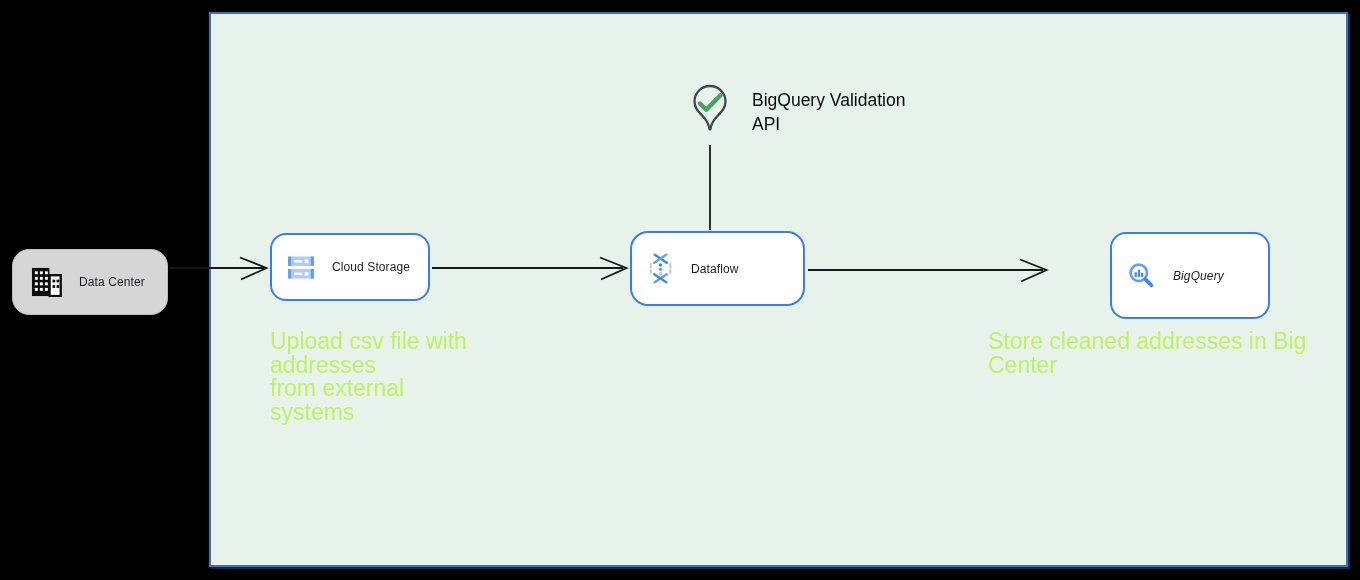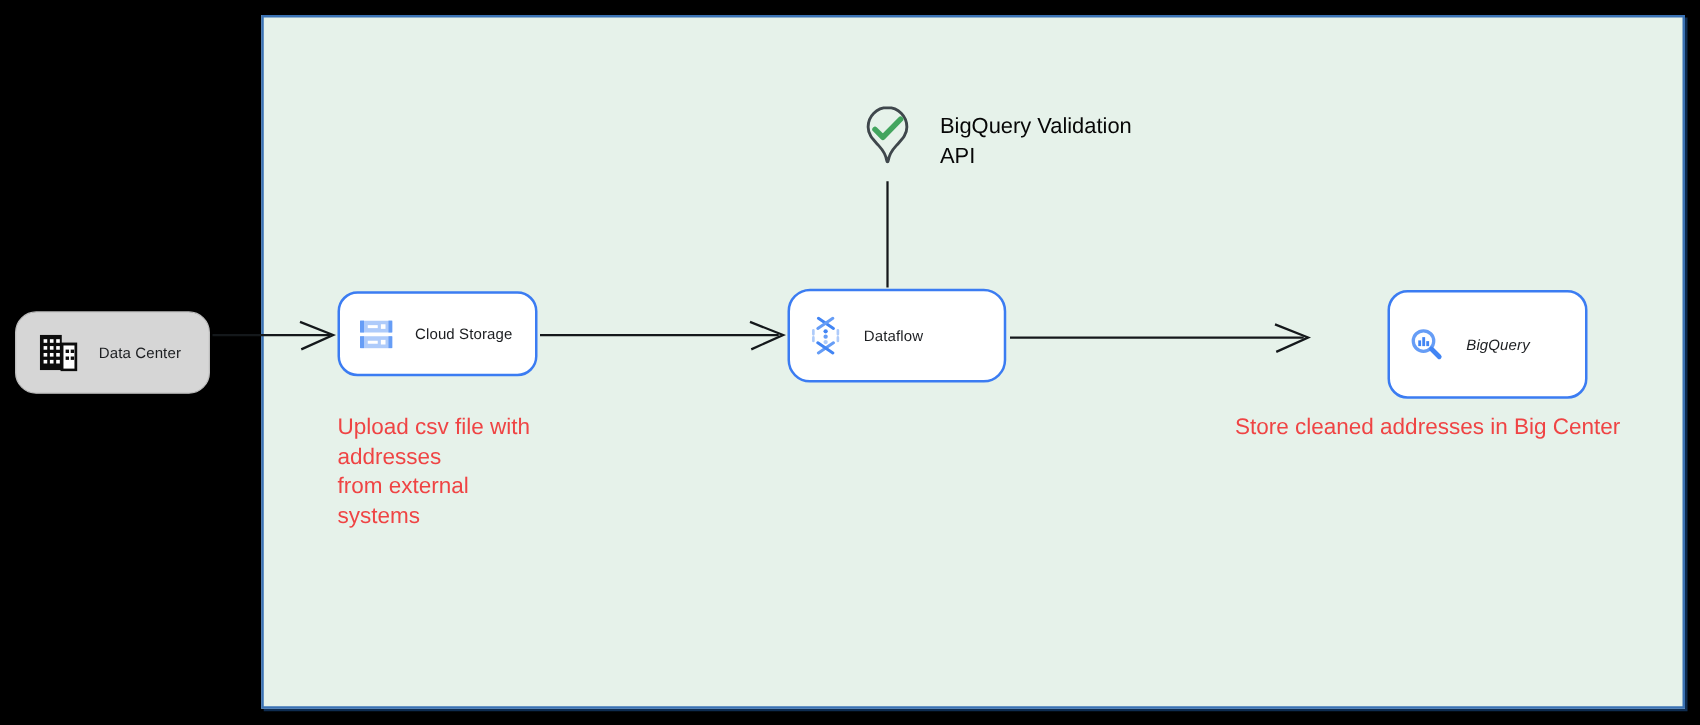--- a/index.html
+++ b/index.html
@@ -55,23 +55,23 @@
 
   .node-label {
     font-size: 12px;
     color: #1c1e21;
     letter-spacing: 0.1px;
     white-space: nowrap;
   }
 
   .caption {
     position: absolute;
-    font-size: 18px;
+    font-size: 23px;
     line-height: 23.5px;
-    color: #ef4444;
+    color: #bef264;
     white-space: pre-line;
   }
   .caption-upload  { left: 270px; top: 330px; width: 230px; }
   .caption-process { left: 570px; top: 330px; width: 360px; }
   .caption-store   { left: 988px; top: 330px; width: 360px; }
 
   .annotation-label {
     position: absolute;
     left: 752px; top: 89px;
     width: 200px;

